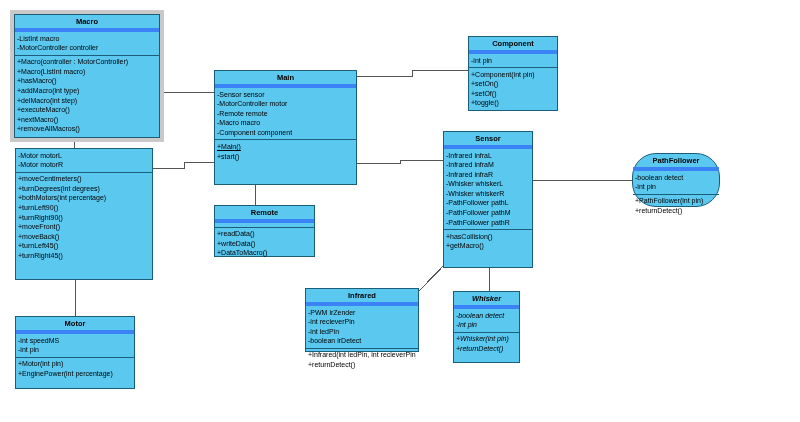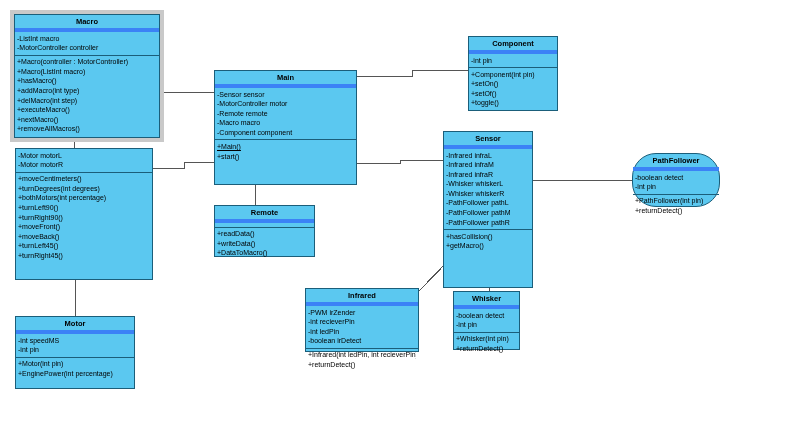--- a/index.html
+++ b/index.html
@@ -167,21 +167,21 @@
         <div class="cls-section attrs">
           <div class="cls-row">-int pin</div>
         </div>
         <div class="cls-section methods">
           <div class="cls-row">+Component(int pin)</div>
           <div class="cls-row">+setOn()</div>
           <div class="cls-row">+setOf()</div>
           <div class="cls-row">+toggle()</div>
         </div>
       </div>
-      <div class="uml-class" style="left: 443px; top: 131px; width: 90px; height: 157px;">
+      <div class="uml-class" style="left: 443px; top: 131px; width: 90px; height: 137px;">
         <div class="cls-title">Sensor</div>
         <div class="cls-section attrs">
           <div class="cls-row">-Infrared infraL</div>
           <div class="cls-row">-Infrared infraM</div>
           <div class="cls-row">-Infrared infraR</div>
           <div class="cls-row">-Whisker whiskerL</div>
           <div class="cls-row">-Whisker whiskerR</div>
           <div class="cls-row">-PathFollower pathL</div>
           <div class="cls-row">-PathFollower pathM</div>
           <div class="cls-row">-PathFollower pathR</div>
@@ -208,21 +208,21 @@
           <div class="cls-row">-PWM irZender</div>
           <div class="cls-row">-int recieverPin</div>
           <div class="cls-row">-int ledPin</div>
           <div class="cls-row">-boolean irDetect</div>
         </div>
         <div class="cls-section methods">
           <div class="cls-row">+Infrared(int ledPin, int recieverPin)</div>
           <div class="cls-row">+returnDetect()</div>
         </div>
       </div>
-      <div class="uml-class" style="left: 453px; top: 291px; width: 67px; height: 59px;">
+      <div class="uml-class" style="left: 453px; top: 291px; width: 67px; height: 72px; font-style: italic;">
         <div class="cls-title">Whisker</div>
         <div class="cls-section attrs">
           <div class="cls-row">-boolean detect</div>
           <div class="cls-row">-int pin</div>
         </div>
         <div class="cls-section methods">
           <div class="cls-row">+Whisker(int pin)</div>
           <div class="cls-row">+returnDetect()</div>
         </div>
       </div>

